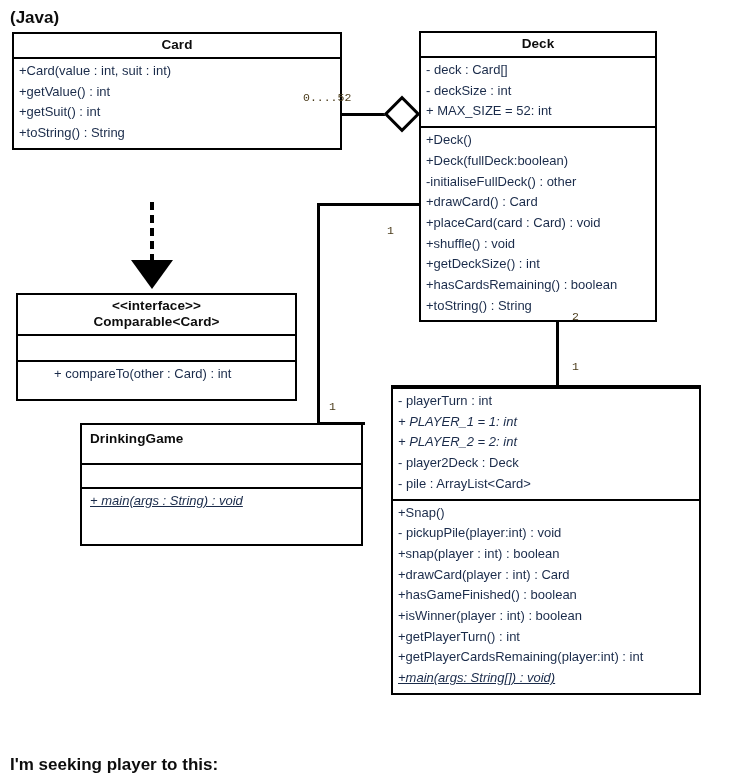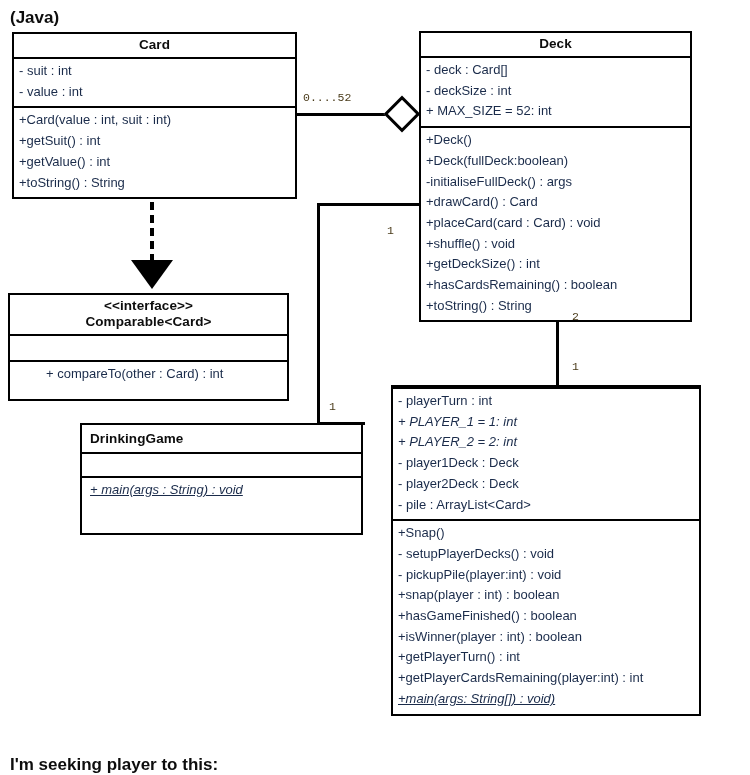--- a/index.html
+++ b/index.html
@@ -138,89 +138,84 @@
   <div class="line-h" style="left:317px; top:203px; width:104px;"></div>
   <div class="line-v" style="left:317px; top:203px; height:222px;"></div>
   <div class="line-h" style="left:317px; top:422px; width:48px;"></div>
   <div class="mult-label" style="left:387px; top:224px;">1</div>
   <div class="mult-label" style="left:329px; top:400px;">1</div>
 
   <div class="line-v" style="left:556px; top:299px; height:88px;"></div>
   <div class="mult-label" style="left:572px; top:310px;">2</div>
   <div class="mult-label" style="left:572px; top:360px;">1</div>
 
-  <div class="uml-box" style="left:12px; top:32px; width:285px;">
+  <div class="uml-box" style="left:12px; top:32px; width:330px;">
     <div class="uml-title">Card</div>
     <div class="uml-sep uml-compartment">
-      <div class="uml-row">- suit : int</div>
-      <div class="uml-row">- value : int</div>
-    </div>
-    <div class="uml-sep uml-compartment">
       <div class="uml-row">+Card(value : int, suit : int)</div>
+      <div class="uml-row">+getValue() : int</div>
       <div class="uml-row">+getSuit() : int</div>
-      <div class="uml-row">+getValue() : int</div>
       <div class="uml-row">+toString() : String</div>
     </div>
   </div>
 
-  <div class="uml-box" style="left:419px; top:31px; width:273px;">
+  <div class="uml-box" style="left:419px; top:31px; width:238px;">
     <div class="uml-title">Deck</div>
     <div class="uml-sep uml-compartment">
       <div class="uml-row">- deck : Card[]</div>
       <div class="uml-row">- deckSize : int</div>
       <div class="uml-row">+ MAX_SIZE = 52: int</div>
     </div>
     <div class="uml-sep uml-compartment">
       <div class="uml-row">+Deck()</div>
       <div class="uml-row">+Deck(fullDeck:boolean)</div>
-      <div class="uml-row">-initialiseFullDeck() : args</div>
+      <div class="uml-row">-initialiseFullDeck() : other</div>
       <div class="uml-row">+drawCard() : Card</div>
       <div class="uml-row">+placeCard(card : Card) : void</div>
       <div class="uml-row">+shuffle() : void</div>
       <div class="uml-row">+getDeckSize() : int</div>
       <div class="uml-row">+hasCardsRemaining() : boolean</div>
       <div class="uml-row">+toString() : String</div>
     </div>
   </div>
 
-  <div class="uml-box" style="left:8px; top:293px; width:281px;">
+  <div class="uml-box" style="left:16px; top:293px; width:281px;">
     <div class="uml-title" style="padding-bottom:0;">&lt;&lt;interface&gt;&gt;</div>
     <div class="uml-title" style="padding-top:0;">Comparable&lt;Card&gt;</div>
     <div class="uml-sep uml-compartment">
       <div class="empty-compartment"></div>
     </div>
     <div class="uml-sep uml-compartment" style="padding-bottom:14px;padding-left:36px;">
       <div class="uml-row">+ compareTo(other : Card) : int</div>
     </div>
   </div>
 
   <div class="uml-box" style="left:80px; top:423px; width:283px;">
-    <div class="uml-title" style="text-align:left; padding-left:8px; padding-top:6px; padding-bottom:5px;">DrinkingGame</div>
+    <div class="uml-title" style="text-align:left; padding-left:8px; padding-top:6px; padding-bottom:16px;">DrinkingGame</div>
     <div class="uml-sep uml-compartment">
       <div class="empty-compartment" style="height:16px;"></div>
     </div>
     <div class="uml-sep uml-compartment" style="padding-bottom:32px; padding-left:8px;">
       <div class="uml-row static-ital-underline">+ main(args : String) : void</div>
     </div>
   </div>
 
   <div class="uml-box" style="left:391px; top:385px; width:310px;">
     <div class="uml-sep uml-compartment">
       <div class="uml-row">- playerTurn : int</div>
       <div class="uml-row static-ital">+ PLAYER_1 = 1: int</div>
       <div class="uml-row static-ital">+ PLAYER_2 = 2: int</div>
-      <div class="uml-row">- player1Deck : Deck</div>
       <div class="uml-row">- player2Deck : Deck</div>
       <div class="uml-row">- pile : ArrayList&lt;Card&gt;</div>
     </div>
     <div class="uml-sep uml-compartment">
       <div class="uml-row">+Snap()</div>
-      <div class="uml-row">- setupPlayerDecks() : void</div>
       <div class="uml-row">- pickupPile(player:int) : void</div>
       <div class="uml-row">+snap(player : int) : boolean</div>
+      <div class="uml-row">+drawCard(player : int) : Card</div>
       <div class="uml-row">+hasGameFinished() : boolean</div>
       <div class="uml-row">+isWinner(player : int) : boolean</div>
       <div class="uml-row">+getPlayerTurn() : int</div>
       <div class="uml-row">+getPlayerCardsRemaining(player:int) : int</div>
       <div class="uml-row static-ital-underline">+main(args: String[]) : void)</div>
     </div>
   </div>
 
   <div class="free-text" style="left:10px; top:755px;">I'm seeking player to this:</div>
 

